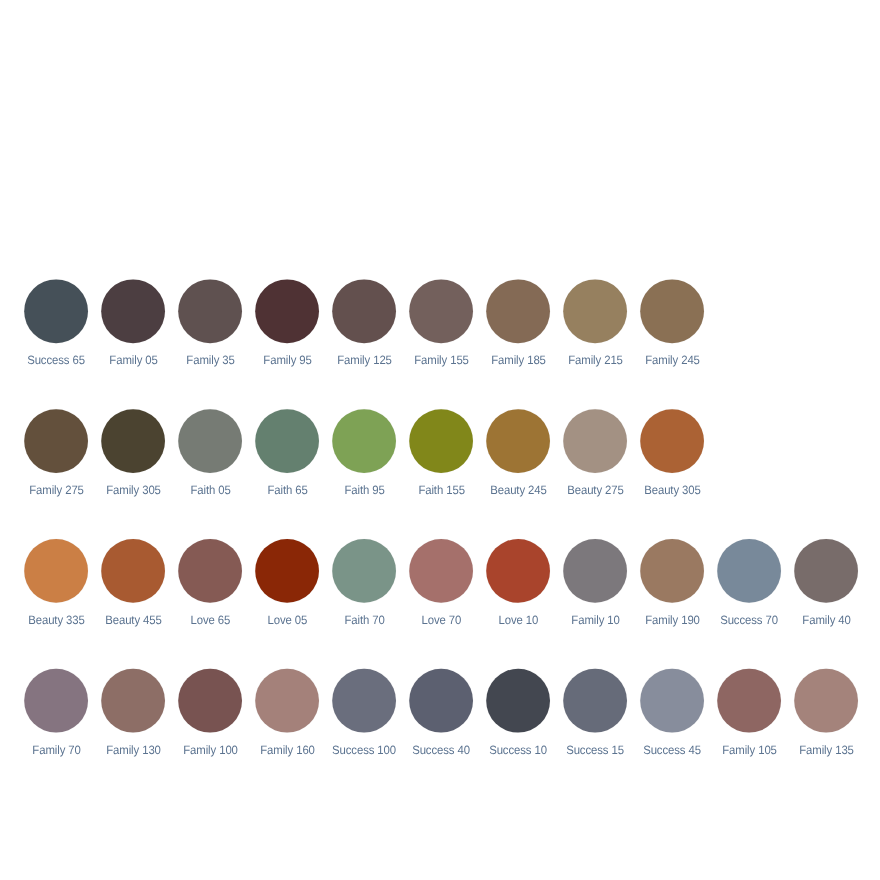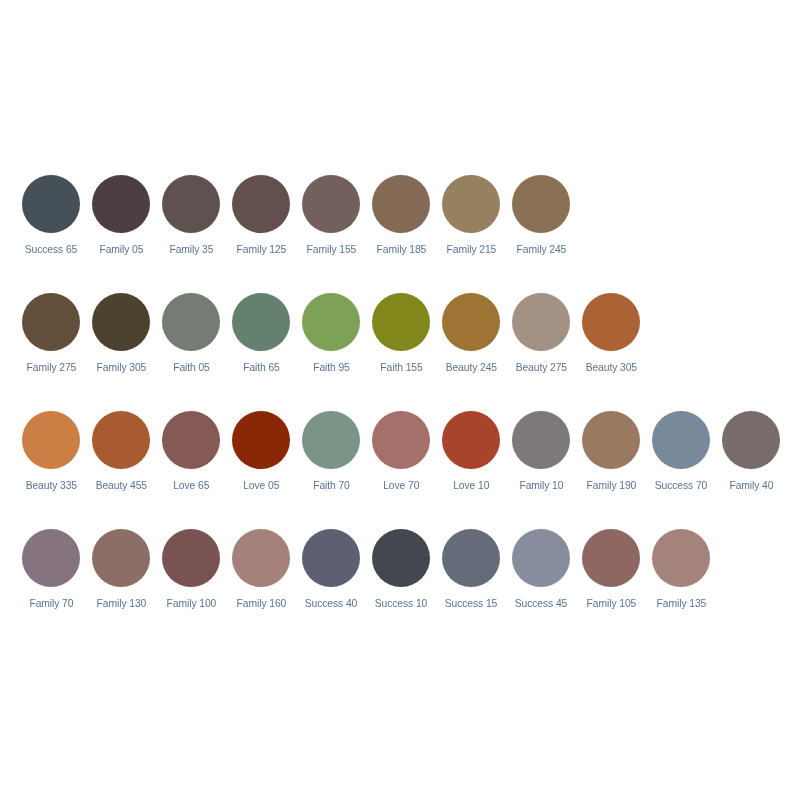--- a/index.html
+++ b/index.html
@@ -66,35 +66,39 @@
     color: #5b7390;
     text-align: center;
     white-space: nowrap;
     transform: scaleX(0.94);
     transform-origin: center center;
   }
 </style>
 </head>
 <body>
 
-<div id="palette-sheet" style="background: rgb(255, 255, 255);">
+<div id="palette-sheet" style="background: rgb(255, 255, 255); justify-content: center;">
     <div class="swatch-row">
       <div class="swatch-cell">
         <div class="swatch-dot" style="background-color: rgb(69, 80, 88);"></div>
         <div class="swatch-label" style="color: rgb(91, 115, 144);">Success 65</div>
       </div>
       <div class="swatch-cell">
         <div class="swatch-dot" style="background-color: rgb(76, 62, 65);"></div>
         <div class="swatch-label" style="color: rgb(91, 115, 144);">Family 05</div>
       </div>
       <div class="swatch-cell">
         <div class="swatch-dot" style="background-color: rgb(95, 81, 80);"></div>
         <div class="swatch-label" style="color: rgb(91, 115, 144);">Family 35</div>
       </div>
       <div class="swatch-cell">
+        <div class="swatch-dot" style="background-color: rgb(79, 50, 52);"></div>
+        <div class="swatch-label" style="color: rgb(91, 115, 144);">Family 95</div>
+      </div>
+      <div class="swatch-cell">
         <div class="swatch-dot" style="background-color: rgb(99, 80, 78);"></div>
         <div class="swatch-label" style="color: rgb(91, 115, 144);">Family 125</div>
       </div>
       <div class="swatch-cell">
         <div class="swatch-dot" style="background-color: rgb(115, 96, 92);"></div>
         <div class="swatch-label" style="color: rgb(91, 115, 144);">Family 155</div>
       </div>
       <div class="swatch-cell">
         <div class="swatch-dot" style="background-color: rgb(132, 106, 85);"></div>
         <div class="swatch-label" style="color: rgb(91, 115, 144);">Family 185</div>
@@ -203,20 +207,24 @@
       </div>
       <div class="swatch-cell">
         <div class="swatch-dot" style="background-color: rgb(120, 83, 81);"></div>
         <div class="swatch-label" style="color: rgb(91, 115, 144);">Family 100</div>
       </div>
       <div class="swatch-cell">
         <div class="swatch-dot" style="background-color: rgb(164, 129, 122);"></div>
         <div class="swatch-label" style="color: rgb(91, 115, 144);">Family 160</div>
       </div>
       <div class="swatch-cell">
+        <div class="swatch-dot" style="background-color: rgb(106, 110, 125);"></div>
+        <div class="swatch-label" style="color: rgb(91, 115, 144);">Success 100</div>
+      </div>
+      <div class="swatch-cell">
         <div class="swatch-dot" style="background-color: rgb(92, 96, 112);"></div>
         <div class="swatch-label" style="color: rgb(91, 115, 144);">Success 40</div>
       </div>
       <div class="swatch-cell">
         <div class="swatch-dot" style="background-color: rgb(67, 71, 80);"></div>
         <div class="swatch-label" style="color: rgb(91, 115, 144);">Success 10</div>
       </div>
       <div class="swatch-cell">
         <div class="swatch-dot" style="background-color: rgb(102, 107, 121);"></div>
         <div class="swatch-label" style="color: rgb(91, 115, 144);">Success 15</div>

